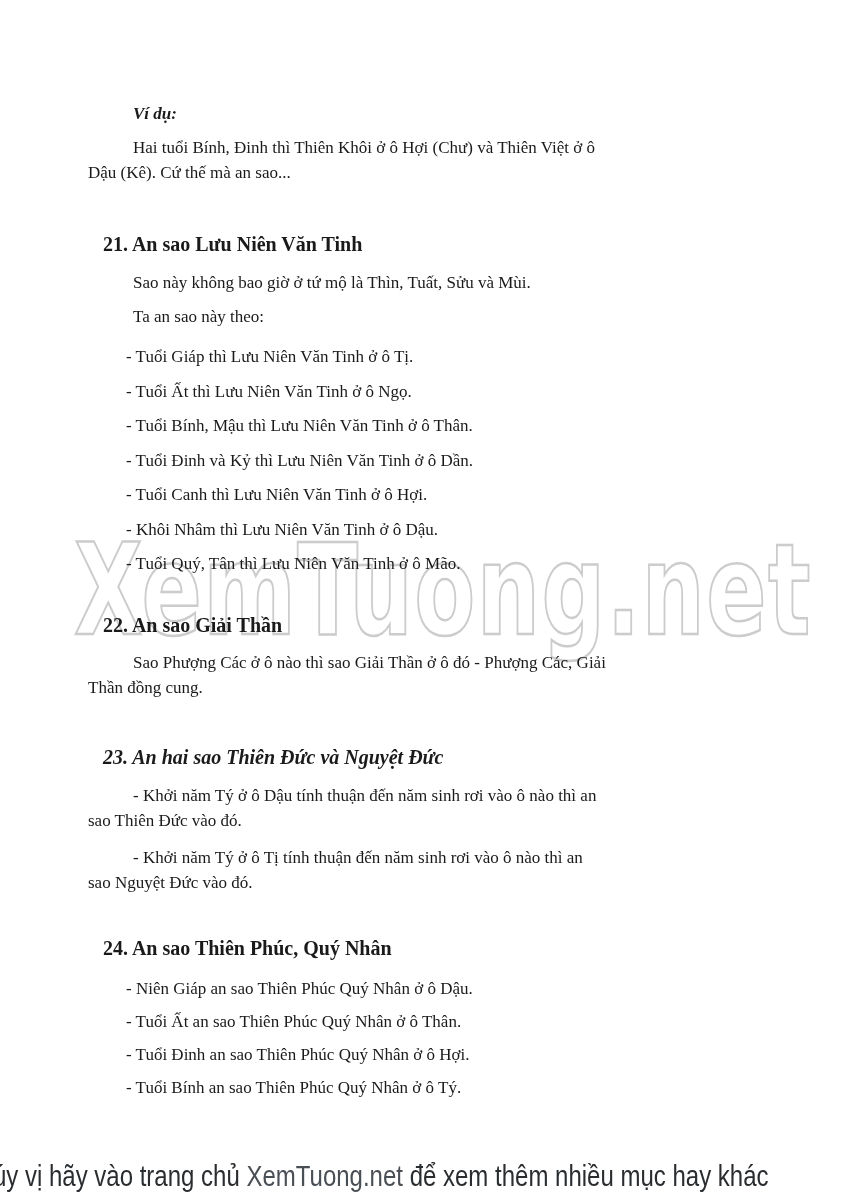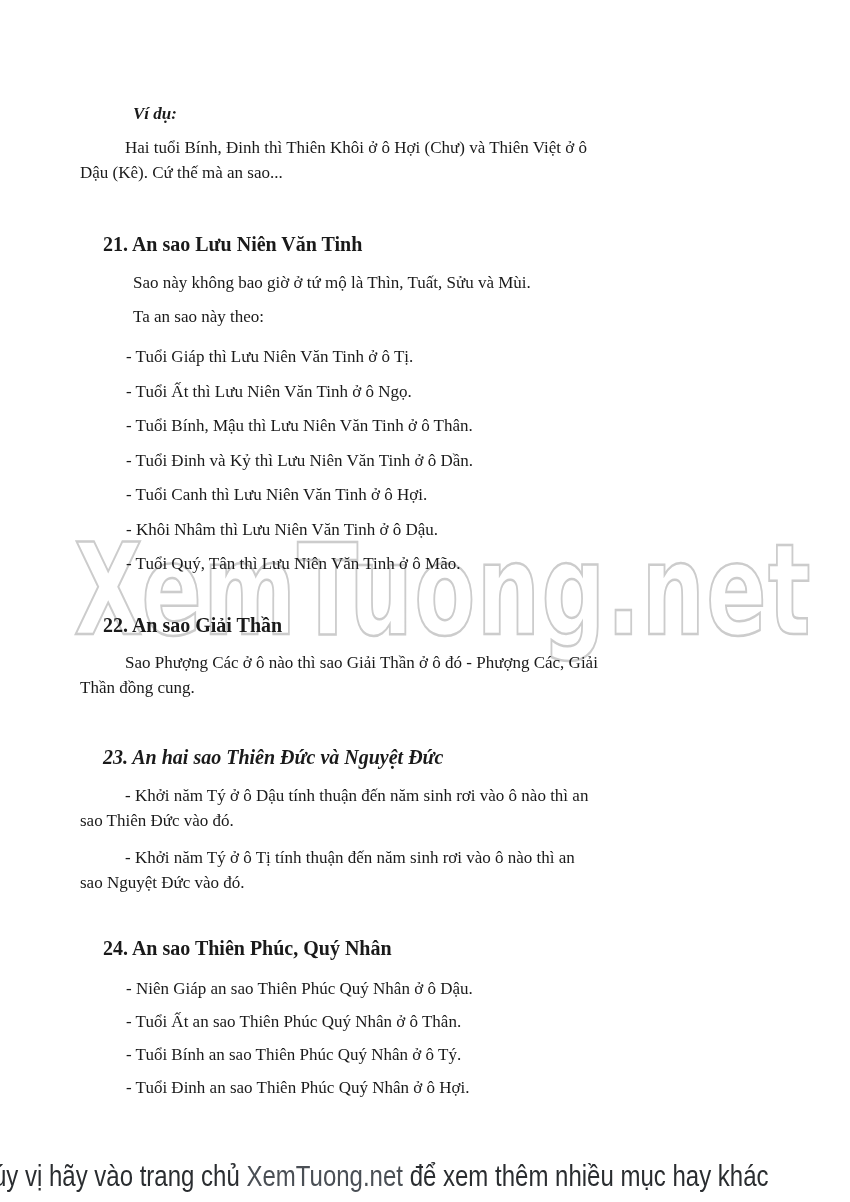--- a/index.html
+++ b/index.html
@@ -26,21 +26,21 @@
     font-weight:bold;font-size:127px;line-height:1;
     letter-spacing:2px;white-space:nowrap;
     color:#ffffff;
     -webkit-text-stroke:2.5px var(--watermark_outline);
     transform:scaleX(0.70);transform-origin:left top;
     user-select:none;
   }
   
   .blk{position:absolute;z-index:1;font-size:17px;line-height:25px;}
   .example-label{left:133px;top:101px;font-weight:bold;font-style:italic;}
-  .para{left:80px;width:672px;}
+  .para{left:88px;width:672px;}
   .para .l1{padding-left:45px;}
   .example-para{top:135px;}
   .heading{left:103px;font-weight:bold;font-size:20px;line-height:27px;white-space:nowrap;}
   .h21{top:231px;}
   .s21-intro1{left:133px;top:270px;white-space:nowrap;}
   .s21-intro2{left:133px;top:304px;white-space:nowrap;}
   .items{left:126px;}
   .s21-items{top:344px;}
   .item{white-space:nowrap;margin-bottom:9.5px;}
   .h22{top:612px;}
@@ -105,21 +105,21 @@
   </div>
   <div class="blk para s23-para2">
     <div class="l1">- Khởi năm Tý ở ô Tị tính thuận đến năm sinh rơi vào ô nào thì an</div>
     <div class="l2">sao Nguyệt Đức vào đó.</div>
   </div>
 
   <div class="blk heading h24">24. An sao Thiên Phúc, Quý Nhân</div>
   <div class="blk items s24-items">
     <div class="item">- Niên Giáp an sao Thiên Phúc Quý Nhân ở ô Dậu.</div>
     <div class="item">- Tuổi Ất an sao Thiên Phúc Quý Nhân ở ô Thân.</div>
+    <div class="item">- Tuổi Đinh an sao Thiên Phúc Quý Nhân ở ô Hợi.</div>
     <div class="item">- Tuổi Bính an sao Thiên Phúc Quý Nhân ở ô Tý.</div>
-    <div class="item">- Tuổi Đinh an sao Thiên Phúc Quý Nhân ở ô Hợi.</div>
   </div>
 
   <div class="footer">
     <div class="footer-inner"><span>Qúy vị hãy vào trang chủ </span><a class="footer-brand" href="#">XemTuong.net</a><span> để xem thêm nhiều mục hay khác</span></div>
   </div>
 
 </div>
 
 </body></html>

